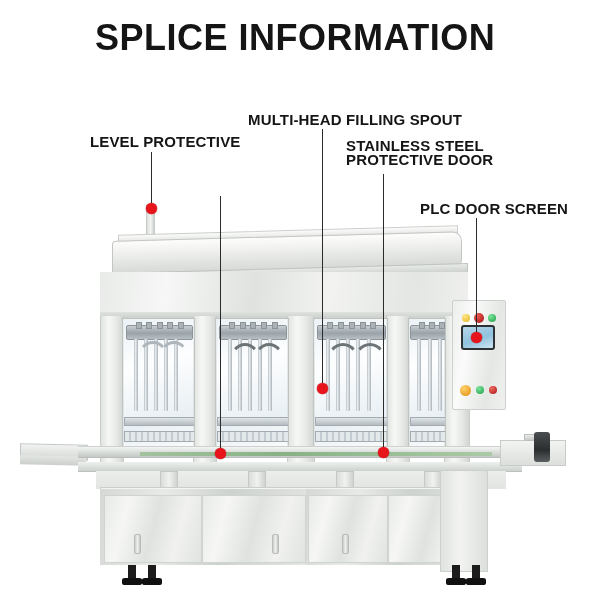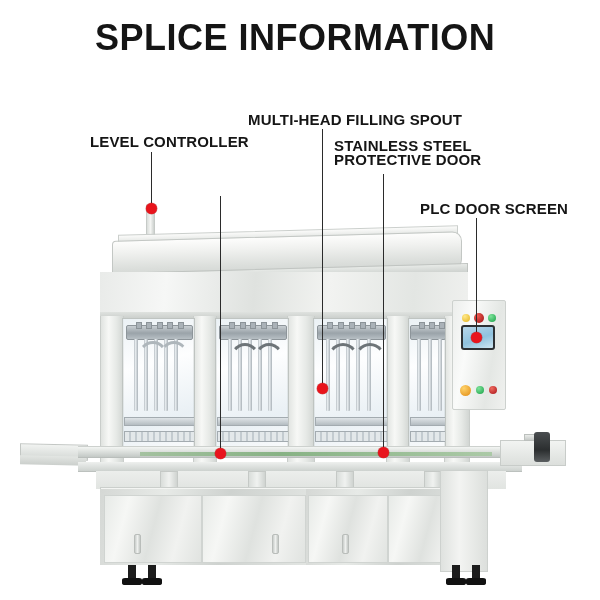--- a/index.html
+++ b/index.html
@@ -20,21 +20,21 @@
     color:#151515;line-height:1;white-space:nowrap;
     font-family:"Liberation Sans", sans-serif;
   }
 
   
   .callout-label{
     position:absolute;
     font-size:15px;font-weight:bold;letter-spacing:.15px;
     color:#151515;line-height:14px;white-space:nowrap;
   }
-  .callout-label.center{text-align:right;}
+  .callout-label.center{text-align:right;margin-left:12px;}
 
   
   .leader{
     position:absolute;width:1.4px;background:#2b2b2b;
   }
   .leader-dot{
     position:absolute;width:11px;height:11px;border-radius:50%;
     background:#e8141c;
     box-shadow:0 0 0 .5px rgba(160,0,0,.5);
   }
@@ -405,21 +405,21 @@
   <div class="leader" style="left:322px;top:129px;height:257px;"></div>
   <div class="leader" style="left:383px;top:174px;height:278px;"></div>
   <div class="leader" style="left:476px;top:218px;height:120px;"></div>
 
   <div class="leader-dot" style="left:146px;top:203px;"></div>
   <div class="leader-dot" style="left:215px;top:448px;"></div>
   <div class="leader-dot" style="left:317px;top:383px;"></div>
   <div class="leader-dot" style="left:378px;top:447px;"></div>
   <div class="leader-dot" style="left:471px;top:332px;"></div>
 
-  <div class="callout-label" style="left:90px;top:135px;">LEVEL CONTROLLER</div>
+  <div class="callout-label" style="left:90px;top:135px;">LEVEL PROTECTIVE</div>
 
 
   <div class="callout-label" style="left:248px;top:113px;">MULTI-HEAD FILLING SPOUT</div>
 
   <div class="callout-label center" style="left:334px;top:139px;width:98px;">
     <div>STAINLESS STEEL</div>
     <div>PROTECTIVE DOOR</div>
   </div>
 
   <div class="callout-label" style="left:420px;top:202px;">PLC DOOR SCREEN</div>

